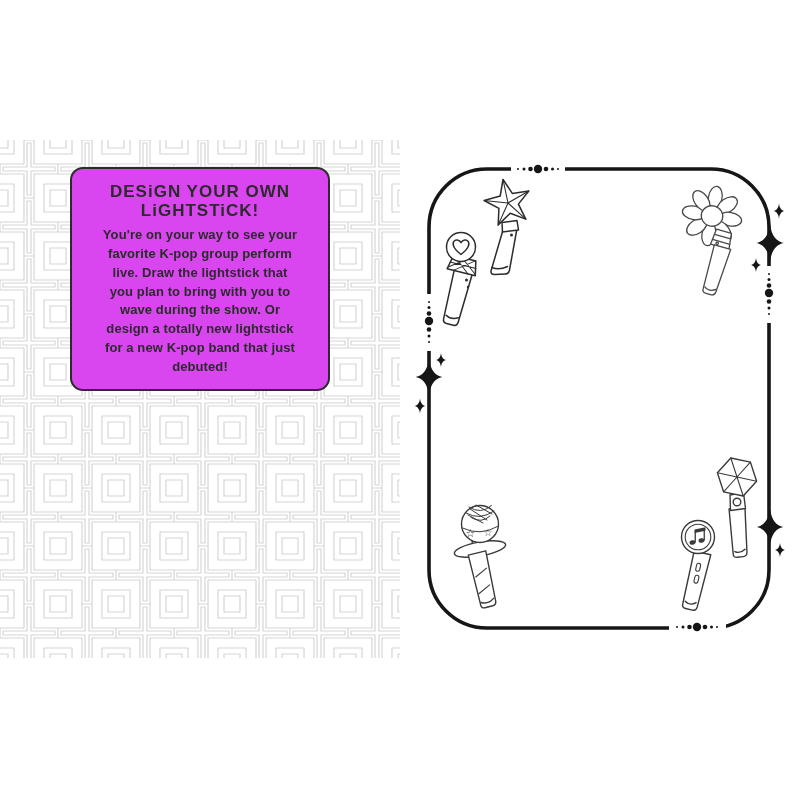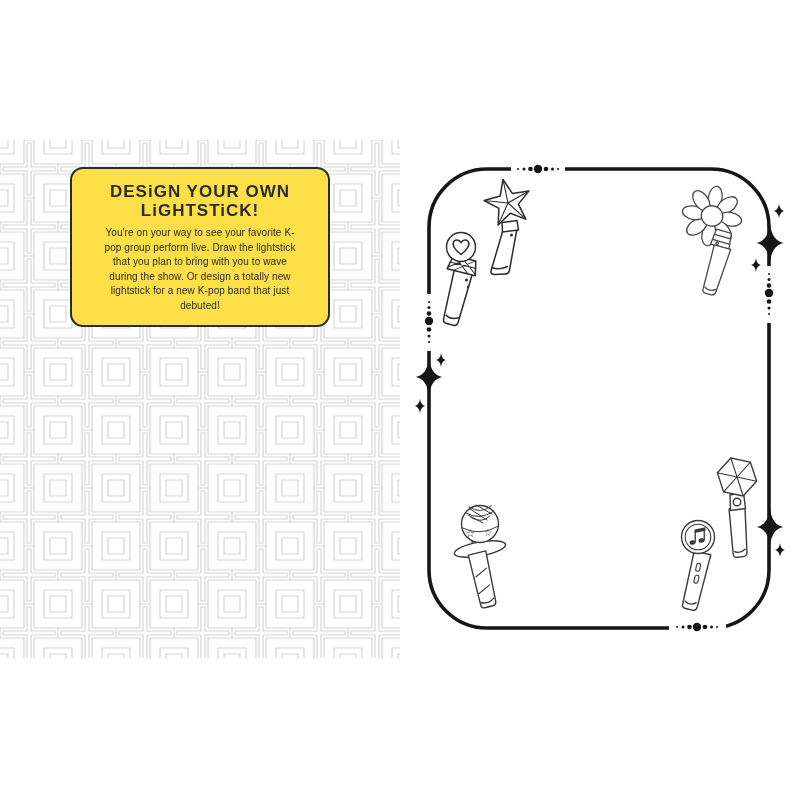--- a/index.html
+++ b/index.html
@@ -2,29 +2,29 @@
 <html><head>
 <meta charset="utf-8">
 <style>
   html,body{margin:0;padding:0;background:#ffffff;}
   body{width:800px;height:800px;font-family:"Liberation Sans",sans-serif;}
   .book{position:relative;width:800px;height:800px;background:#ffffff;overflow:hidden;}
   .left-page{position:absolute;left:0;top:140px;width:400px;height:518px;}
   .lattice-svg{position:absolute;left:0;top:0;}
   .title-box{
     position:absolute;left:70px;top:27px;width:260px;box-sizing:border-box;
-    background:#fde047;border:2px solid #2b2b2b;border-radius:13px;
+    background:#d946ef;border:2px solid #2b2b2b;border-radius:13px;
     text-align:center;padding:11px 11px 12px;
   }
   .title-box h1{
     margin:2px 0 6px;font-size:17px;line-height:1.12;letter-spacing:1px;
     font-weight:bold;color:#2b2b2b;
   }
   .title-box p{
-    margin:4px 16px 0;font-size:10px;font-weight:normal;line-height:1.45;
+    margin:4px 16px 0;font-size:13px;font-weight:bold;line-height:1.45;
     color:#2b2b2b;letter-spacing:0.1px;
   }
   .right-page-svg{position:absolute;left:0;top:0;}
 </style>
 </head>
 <body>
 
 <div class="book">
 
   <div class="left-page">

